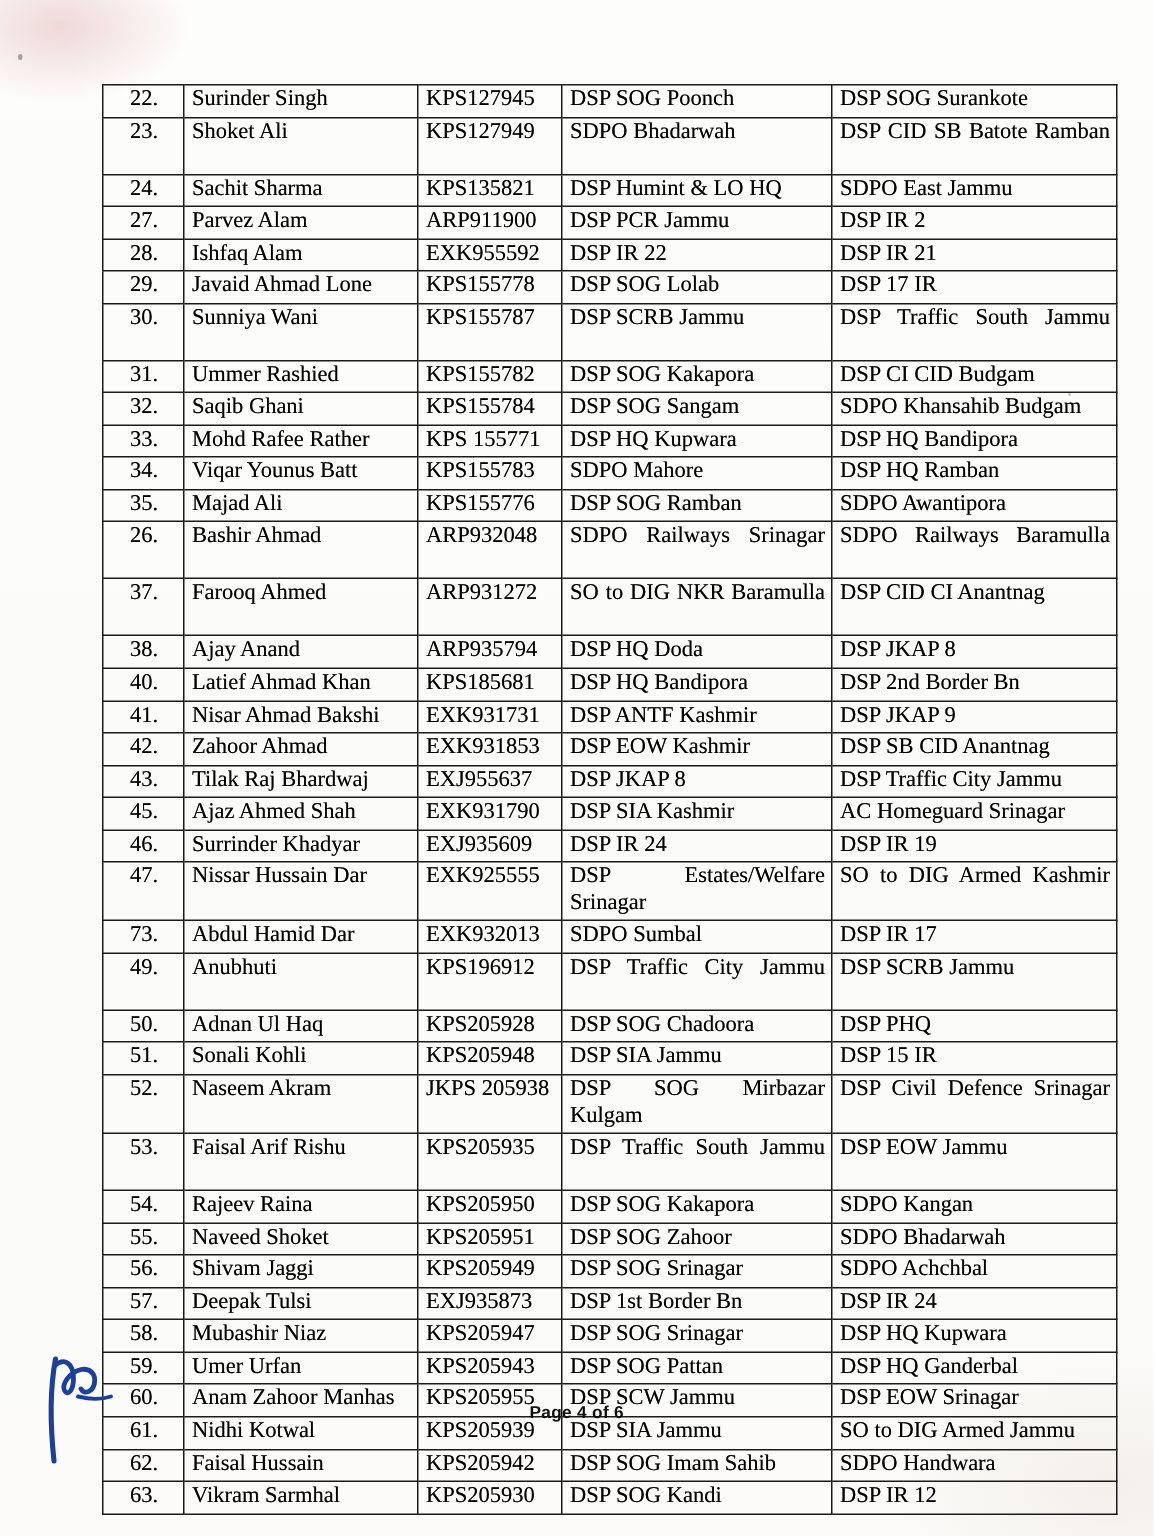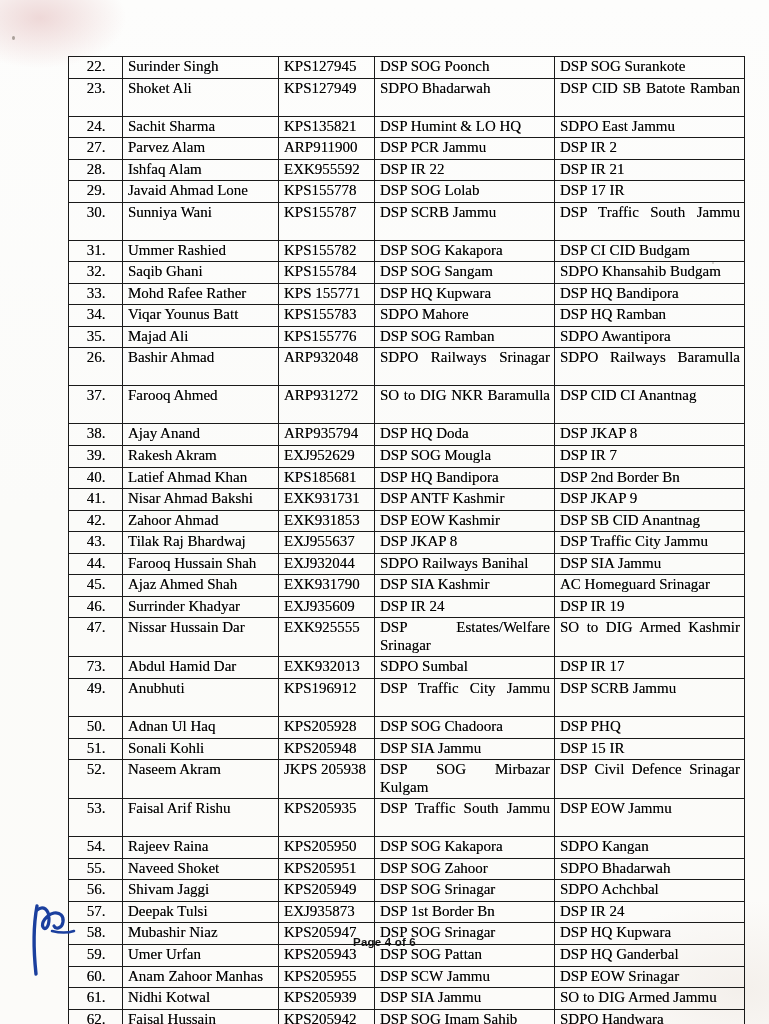--- a/index.html
+++ b/index.html
@@ -197,27 +197,20 @@
           <td class="c-to one">DSP CID CI Anantnag</td>
         </tr>
         <tr>
           <td class="c-sno one">38.</td>
           <td class="c-name one">Ajay Anand</td>
           <td class="c-pno one">ARP935794</td>
           <td class="c-from one">DSP HQ Doda</td>
           <td class="c-to one">DSP JKAP 8</td>
         </tr>
         <tr>
-          <td class="c-sno one">39.</td>
-          <td class="c-name one">Rakesh Akram</td>
-          <td class="c-pno one">EXJ952629</td>
-          <td class="c-from one">DSP SOG Mougla</td>
-          <td class="c-to one">DSP IR 7</td>
-        </tr>
-        <tr>
           <td class="c-sno one">40.</td>
           <td class="c-name one">Latief Ahmad Khan</td>
           <td class="c-pno one">KPS185681</td>
           <td class="c-from one">DSP HQ Bandipora</td>
           <td class="c-to one">DSP 2nd Border Bn</td>
         </tr>
         <tr>
           <td class="c-sno one">41.</td>
           <td class="c-name one">Nisar Ahmad Bakshi</td>
           <td class="c-pno one">EXK931731</td>
@@ -230,27 +223,20 @@
           <td class="c-pno one">EXK931853</td>
           <td class="c-from one">DSP EOW Kashmir</td>
           <td class="c-to one">DSP SB CID Anantnag</td>
         </tr>
         <tr>
           <td class="c-sno one">43.</td>
           <td class="c-name one">Tilak Raj Bhardwaj</td>
           <td class="c-pno one">EXJ955637</td>
           <td class="c-from one">DSP JKAP 8</td>
           <td class="c-to one">DSP Traffic City Jammu</td>
-        </tr>
-        <tr>
-          <td class="c-sno one">44.</td>
-          <td class="c-name one">Farooq Hussain Shah</td>
-          <td class="c-pno one">EXJ932044</td>
-          <td class="c-from one">SDPO Railways Banihal</td>
-          <td class="c-to one">DSP SIA Jammu</td>
         </tr>
         <tr>
           <td class="c-sno one">45.</td>
           <td class="c-name one">Ajaz Ahmed Shah</td>
           <td class="c-pno one">EXK931790</td>
           <td class="c-from one">DSP SIA Kashmir</td>
           <td class="c-to one">AC Homeguard Srinagar</td>
         </tr>
         <tr>
           <td class="c-sno one">46.</td>

